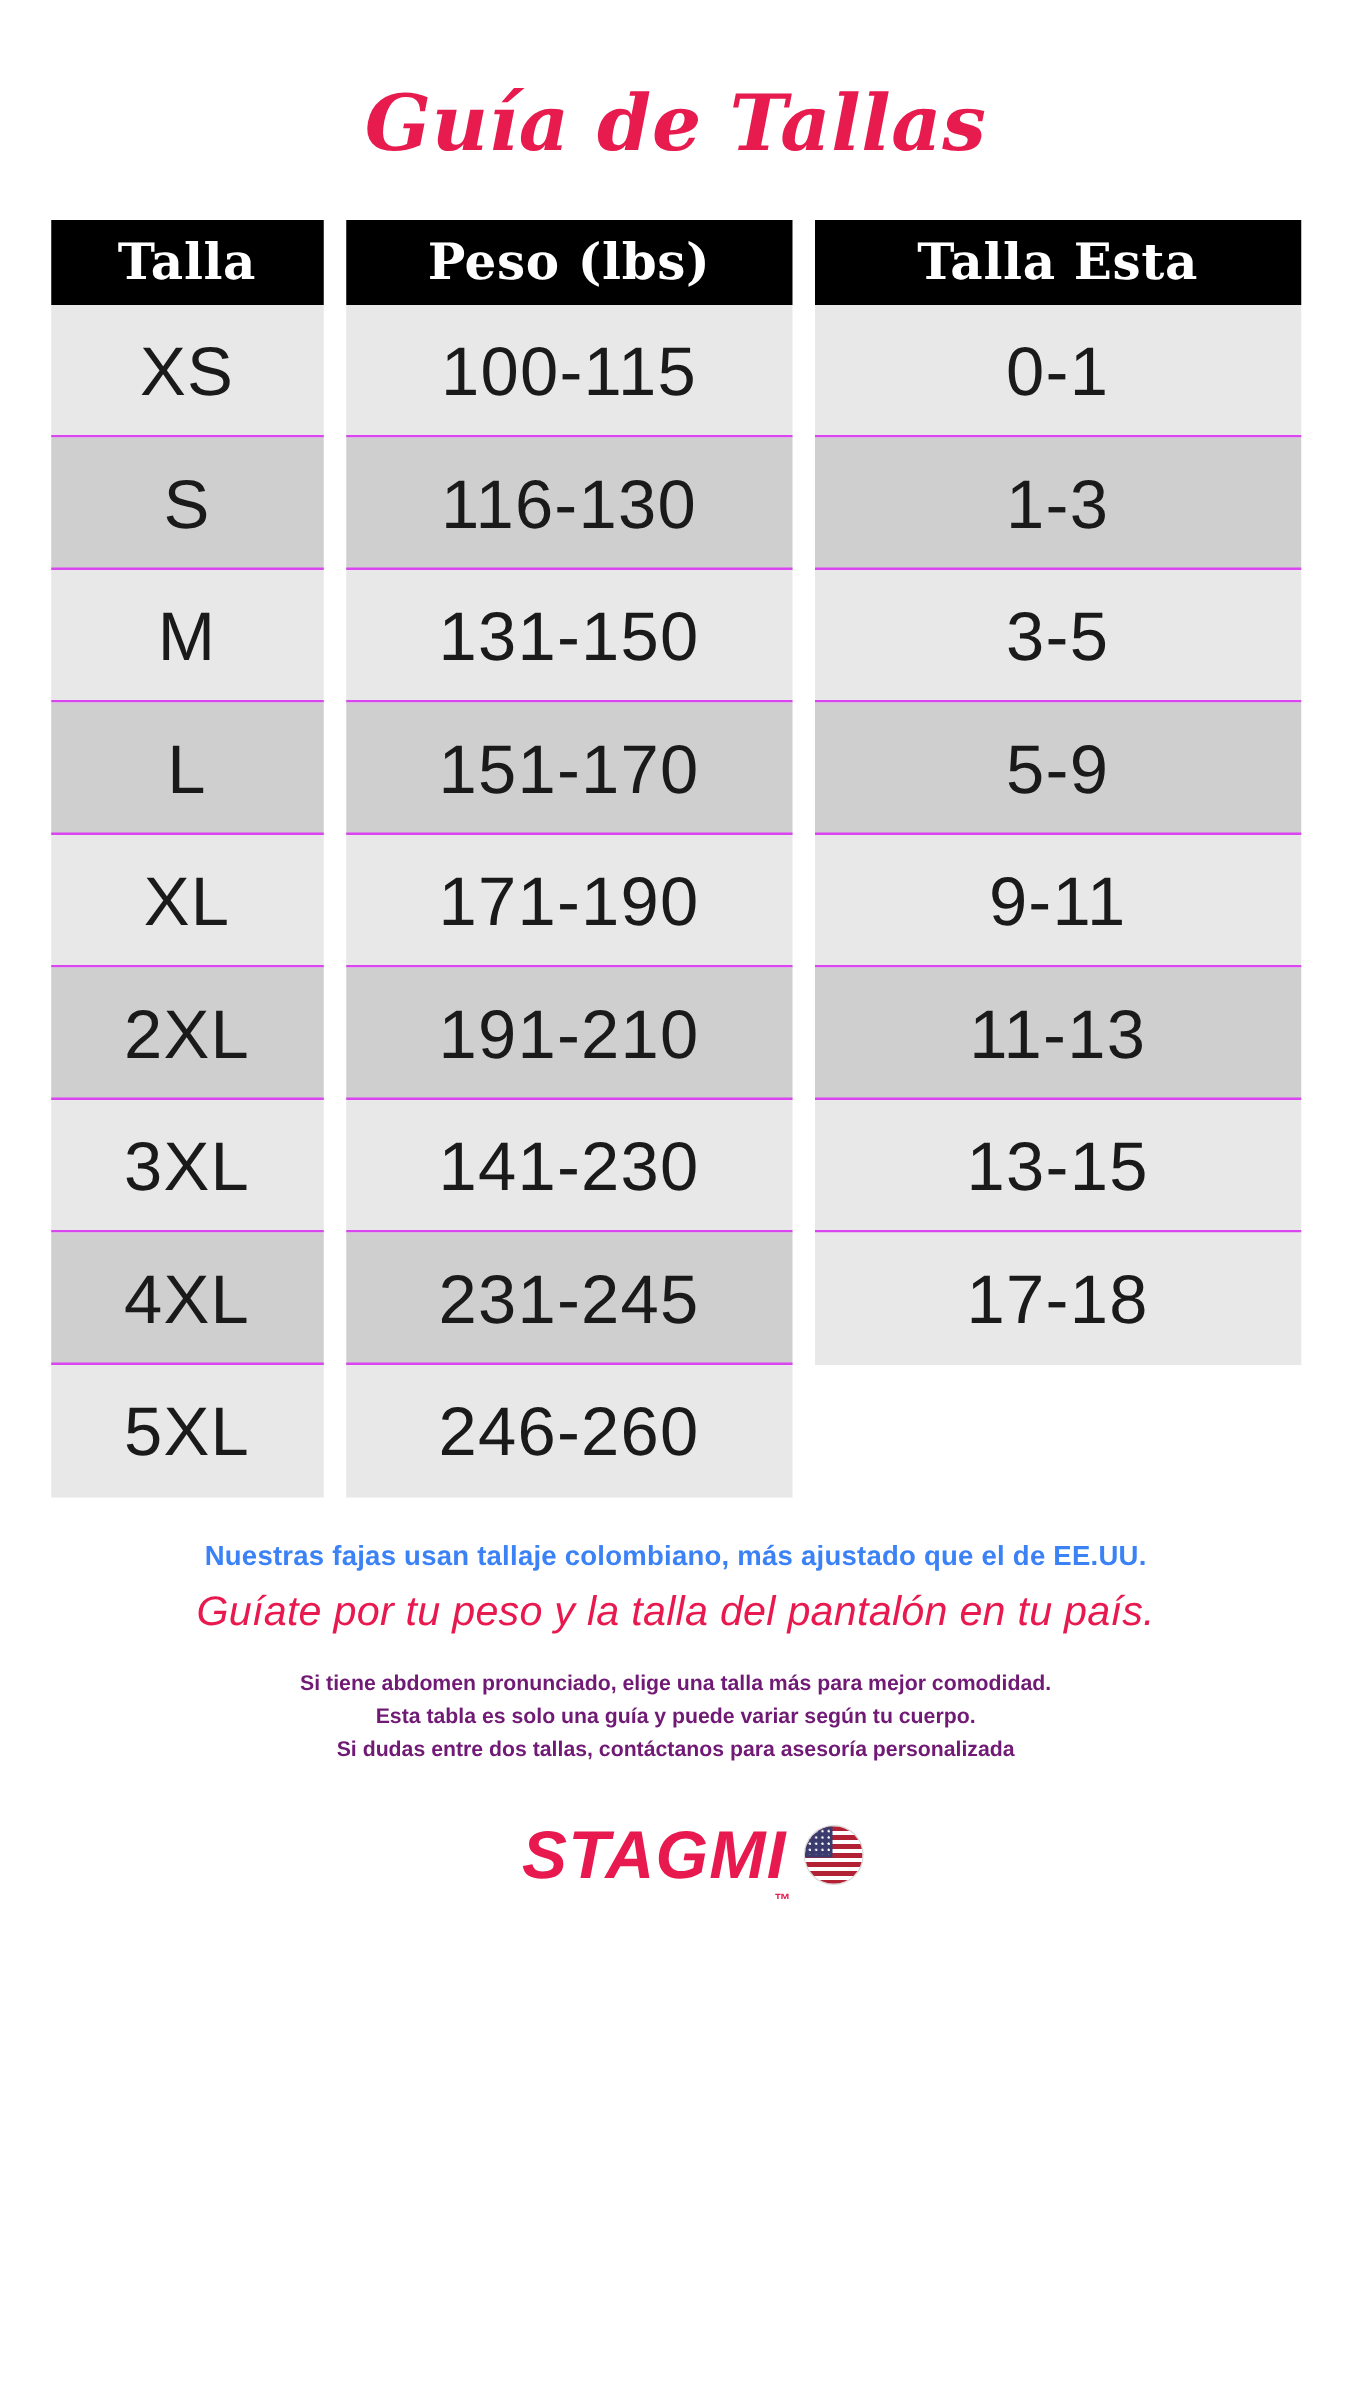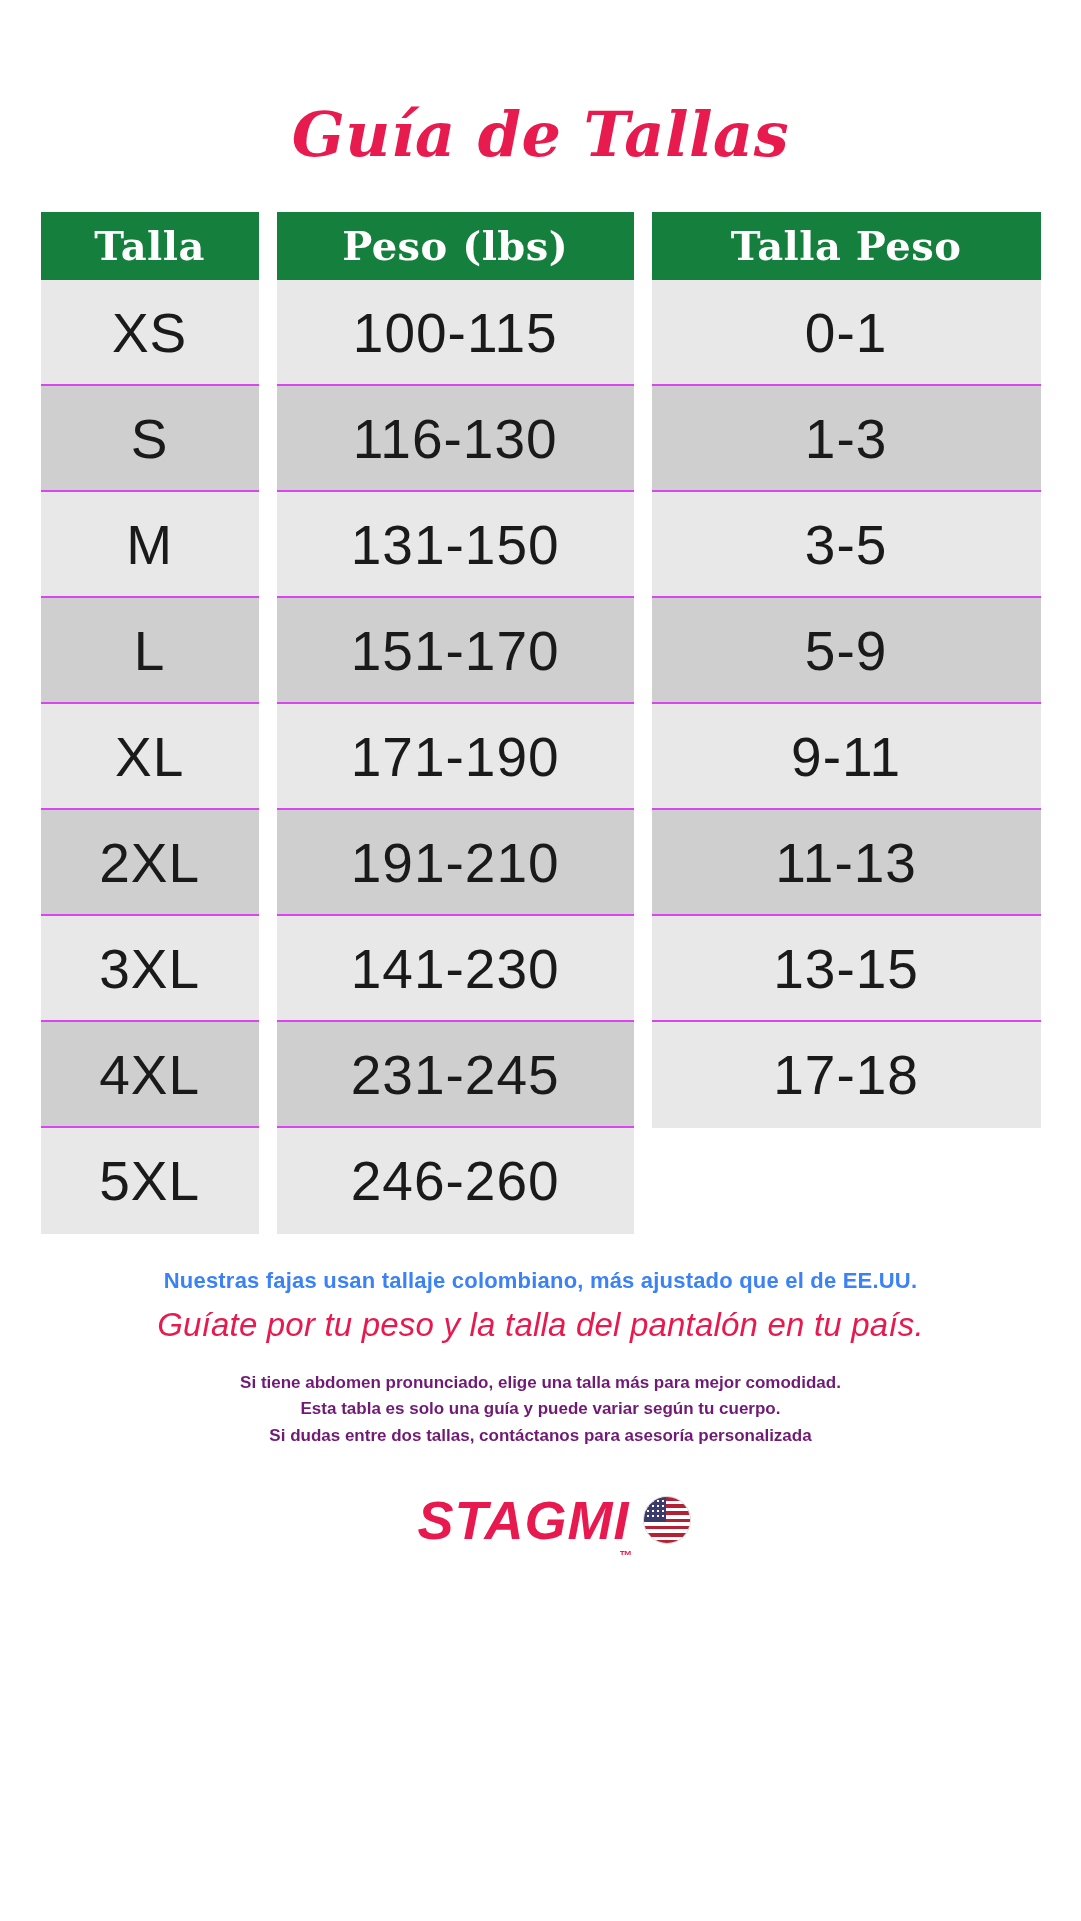--- a/index.html
+++ b/index.html
@@ -24,41 +24,40 @@
   .title {
     text-align: center;
     font-family: "DejaVu Serif", serif;
     font-style: italic;
     font-weight: bold;
     font-size: 62px;
     color: #e81b4f;
     letter-spacing: 0.5px;
     padding-top: 68px;
     line-height: 1;
-    margin-top: 36px;
   }
 
   
   .table-wrap {
     margin: 46px auto 0 auto;
     width: 1000px;
     display: flex;
     gap: 18px;
     justify-content: center;
   }
   .col {
     display: flex;
     flex-direction: column;
   }
   .col-size   { width: 220px; }
   .col-weight { width: 360px; }
   .col-jeans  { width: 392px; }
 
   .head {
-    background: #15803d;
+    background: #000000;
     color: #ffffff;
     font-family: "DejaVu Serif", serif;
     font-weight: bold;
     font-size: 40px;
     text-align: center;
     height: 68px;
     line-height: 68px;
     letter-spacing: 0.5px;
     white-space: nowrap;
     overflow: hidden;
@@ -194,21 +193,21 @@
       <div class="cell base">131-150</div>
       <div class="cell alt">151-170</div>
       <div class="cell base">171-190</div>
       <div class="cell alt">191-210</div>
       <div class="cell base">141-230</div>
       <div class="cell alt">231-245</div>
       <div class="cell base last">246-260</div>
     </div>
 
     <div class="col col-jeans">
-      <div class="head">Talla Peso</div>
+      <div class="head">Talla Esta</div>
       <div class="cell base">0-1</div>
       <div class="cell alt">1-3</div>
       <div class="cell base">3-5</div>
       <div class="cell alt">5-9</div>
       <div class="cell base">9-11</div>
       <div class="cell alt">11-13</div>
       <div class="cell base">13-15</div>
       <div class="cell base last">17-18</div>
     </div>
 

